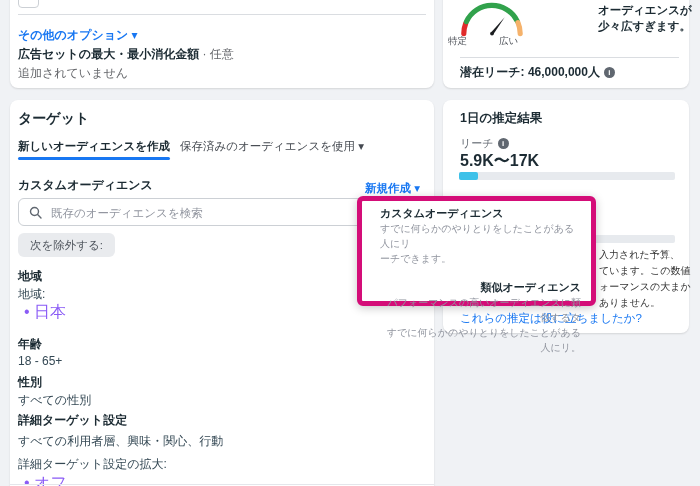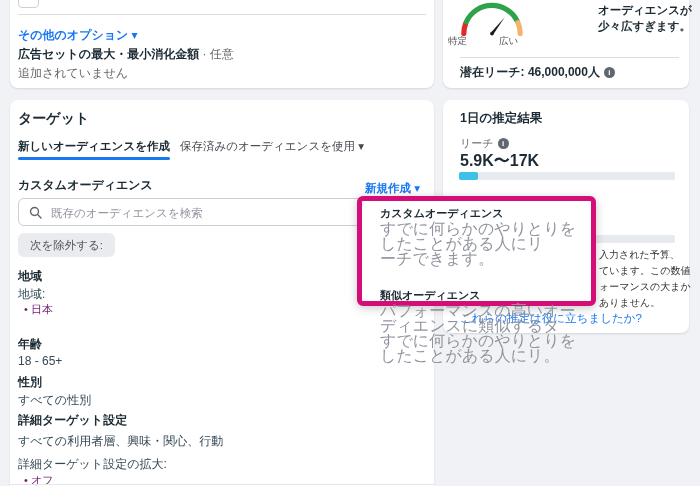--- a/index.html
+++ b/index.html
@@ -40,21 +40,21 @@
     border-radius:6px;background:#fff;box-sizing:border-box;}
   .search svg{position:absolute;left:10px;top:7px;}
   .search input{position:absolute;left:30px;top:1px;width:360px;height:24px;border:0;outline:0;
     font-family:inherit;font-size:11.5px;color:var(--text1);background:transparent;}
   .search input::placeholder{color:var(--text3);opacity:1;}
   .exclude-btn{left:8px;top:133px;height:24px;line-height:24px;padding:0 12px;border:0;
     background:var(--btnbg);color:var(--btntext);font-size:11.5px;border-radius:6px;
     font-family:inherit;}
   .sec-h{font-size:12px;font-weight:bold;left:8px;}
   .sec-t{font-size:12px;left:8px;color:#344854;}
-  .sec-bullet{font-size:11px;left:14px;color:#701a75;}
+  .sec-bullet{font-size:16px;left:14px;color:#8b5cf6;}
   .tg-bottom-divider{left:0;right:0;top:384px;height:1px;background:#e4e6eb;}
 
   
   #card-audience{left:443px;top:-12px;width:246px;height:100px;}
   .gauge-svg{left:11px;top:8px;}
   .gauge-lab{font-size:9.5px;color:#4b4f56;}
   .gauge-lab.l{left:5px;top:47px;text-align:right;}
   .gauge-lab.r{left:56px;top:47px;}
   .aud-msg{left:155px;top:15px;width:94px;font-size:11.5px;font-weight:bold;line-height:15.5px;}
   .divider-r{left:17px;right:10px;top:69px;height:1px;background:var(--divider);}
@@ -73,23 +73,23 @@
   .bar .fillseg{position:absolute;left:0;top:0;width:19px;height:8px;background:var(--fill);border-radius:2px;}
   .bar.one{top:72px;} .bar.two{top:135px;}
   .est-frag{left:156px;top:147px;width:92px;font-size:10px;line-height:16px;color:#333;}
   .feedback{left:17px;top:211px;font-size:11.5px;color:var(--accent);}
 
   
   #create-menu{position:absolute;left:357px;top:196px;width:239px;height:110px;
     box-sizing:border-box;background:#fff;border:5px solid var(--pink);border-radius:6px;
     box-shadow:0 2px 10px rgba(0,0,0,.22);padding:5px 10px 5px 18px;z-index:5;}
   .menu-item{cursor:pointer;}
-  .menu-item + .menu-item{margin-top:22px;}
+  .menu-item + .menu-item{margin-top:14px;text-align:right;}
   .mi-title{font-size:11px;font-weight:bold;line-height:15px;color:var(--text1);}
-  .mi-desc{font-size:16px;line-height:15px;color:var(--text3);}
+  .mi-desc{font-size:10px;line-height:15px;color:var(--text3);}
 </style>
 </head>
 <body>
 
 <div class="page">
 
   <div class="card" id="card-budget">
     <div class="abs toggle-stub"></div>
     <div class="abs divider-a"></div>
     <div class="abs more-options"><span>その他のオプション</span> <span>▾</span></div>

